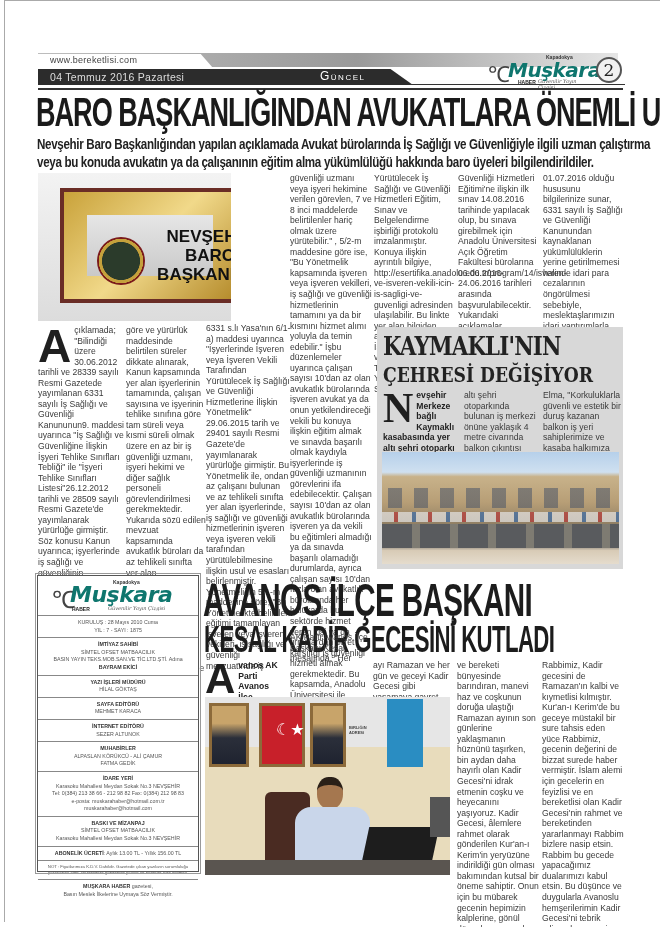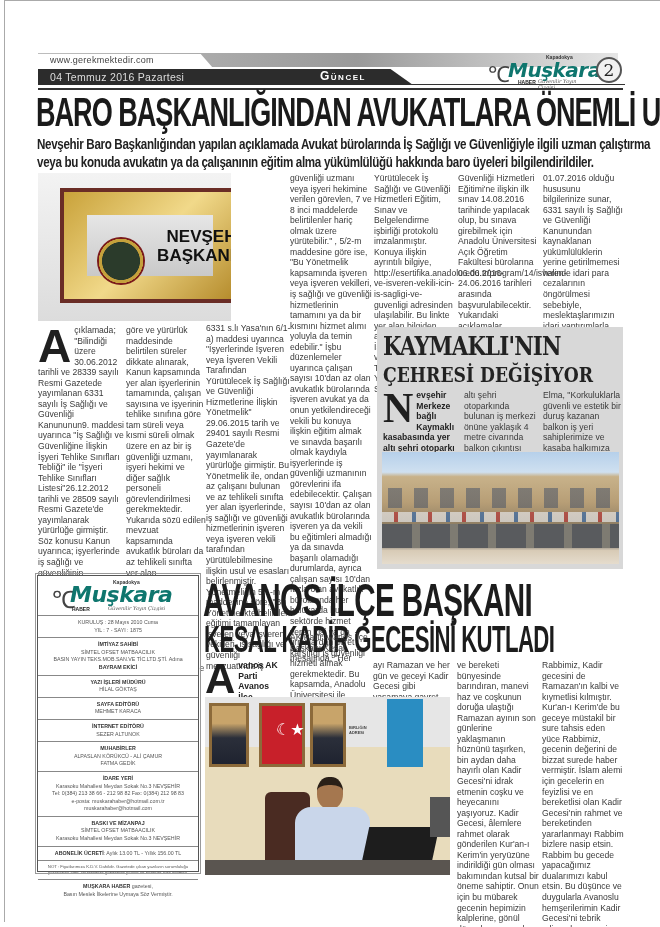--- a/index.html
+++ b/index.html
@@ -8,21 +8,21 @@
   .frame { position: absolute; left: 4px; top: 0; width: 656px; height: 922px; border-left: 1px solid #aaa; border-top: 1px solid #aaa; }
   
   .hdr-bar1 { position: absolute; left: 38px; top: 53px; width: 580px; height: 14px;
     background: linear-gradient(90deg, #bdbdbd 0%, #9a9a9a 55%, #e6e6e6 100%); }
   .hdr-url-tab { position: absolute; left: 38px; top: 54px; width: 175px; height: 14px; background: #fff;
     clip-path: polygon(0 0, 93% 0, 100% 100%, 0 100%); }
   .hdr-url { position: absolute; left: 50px; top: 55px; font-size: 9px; color: #444; letter-spacing: 0.3px; }
   .hdr-bar2 { position: absolute; left: 38px; top: 69px; width: 375px; height: 16px; background: #2c2c2c;
     clip-path: polygon(0 0, 94% 0, 100% 100%, 0 100%); }
   .hdr-date { position: absolute; left: 50px; top: 71px; font-size: 10.5px; color: #ddd; letter-spacing: 0.3px; }
-  .hdr-section { position: absolute; left: 320px; top: 69px; font-size: 12px; font-weight: bold; color: #fff; letter-spacing: 1.5px; font-variant: small-caps; }
+  .hdr-section { position: absolute; left: 320px; top: 69px; font-size: 12px; font-weight: normal; color: #fff; letter-spacing: 1.5px; font-variant: small-caps; }
   .hdr-line { position: absolute; left: 410px; top: 84px; width: 215px; height: 1px; background: #333; }
   .hdr-rule { position: absolute; left: 38px; top: 88px; width: 585px; height: 2px; background: #333; }
   .logo { position: absolute; left: 488px; top: 56px; width: 105px; height: 30px; }
   .logo-swirl { position: absolute; left: 0; top: 2px; font-size: 22px; color: #444; }
   .logo-word { position: absolute; left: 20px; top: 2px; font-size: 20px; font-weight: bold; color: #0f766e; font-family: "DejaVu Sans", sans-serif; letter-spacing: -0.5px; font-style: italic; }
   .logo-kap { position: absolute; left: 58px; top: -2px; font-size: 5px; color: #333; font-weight: bold; }
   .logo-haber { position: absolute; left: 30px; top: 23px; font-size: 5px; font-weight: bold; color: #222; }
   .logo-tag { position: absolute; left: 50px; top: 22px; font-size: 5px; font-style: italic; color: #555; font-family: "DejaVu Serif", serif; }
   .page-num { position: absolute; left: 596px; top: 57px; width: 26px; height: 26px; border: 2px solid #555; border-radius: 50%;
     font-family: "DejaVu Serif", serif; font-size: 17px; line-height: 22px; text-align: center; color: #222; background: #f1f1f1; }
@@ -95,21 +95,21 @@
   .chairs2 { position: absolute; left: 225px; top: 100px; width: 20px; height: 40px; background: #555; }
 </style>
 </head>
 <body>
 
 <div class="frame"></div>
 
 <div>
   <div class="hdr-bar1"></div>
   <div class="hdr-url-tab"></div>
-  <div class="hdr-url">www.gerekmektedir.com</div>
+  <div class="hdr-url">www.bereketlisi.com</div>
   <div class="hdr-bar2"></div>
   <div class="hdr-date">04 Temmuz 2016 Pazartesi</div>
   <div class="hdr-section">Güncel</div>
   <div class="hdr-line"></div>
   <div class="logo">
     <span class="logo-swirl">℃</span>
     <span class="logo-kap">Kapadokya</span>
     <span class="logo-word">Muşkara</span>
     <span class="logo-haber">HABER</span>
     <span class="logo-tag">Güvenilir Yayın Çizgisi</span>
@@ -124,20 +124,21 @@
   <span>veya bu konuda avukatın ya da çalışanının eğitim alma yükümlülüğü hakkında baro üyeleri bilgilendirildiler.</span>
 </div>
 
 <div class="photo-baro">
   <div class="plate">
     <div class="plate-inner">
         <div class="plate-face">
       <div class="seal"></div>
       <div class="plate-text">
         <div>NEVŞEHİR</div>
+        <div>BARO</div>
         <div>BAŞKANLIĞI</div>
       </div>
     </div>
       </div>
   </div>
 </div>
 
 <div class="col" style="left:38px; top:325px; width:86px;">
   <span class="dropcap">A</span>
   <span>çıklamada; "Bilindiği üzere 30.06.2012 tarihli ve 28339 sayılı Resmi Gazetede yayımlanan 6331 sayılı İş Sağlığı ve Güvenliği Kanununun9. maddesi uyarınca "İş Sağlığı ve Güvenliğine İlişkin İşyeri Tehlike Sınıfları Tebliği" ile "İşyeri Tehlike Sınıfları Listesi"26.12.2012 tarihli ve 28509 sayılı Resmi Gazete'de yayımlanarak yürürlüğe girmiştir. Söz konusu Kanun uyarınca; işyerlerinde iş sağlığı ve güvenliğinin sağlanması ve mevcut sağlık ve güvenlik şartlarının iyileştirilmesi için işveren ve çalışanların görev, yetki, sorumluluk, hak ve yükümlülükleri düzenlenmektedir. Kanunun 6. maddesine</span>

